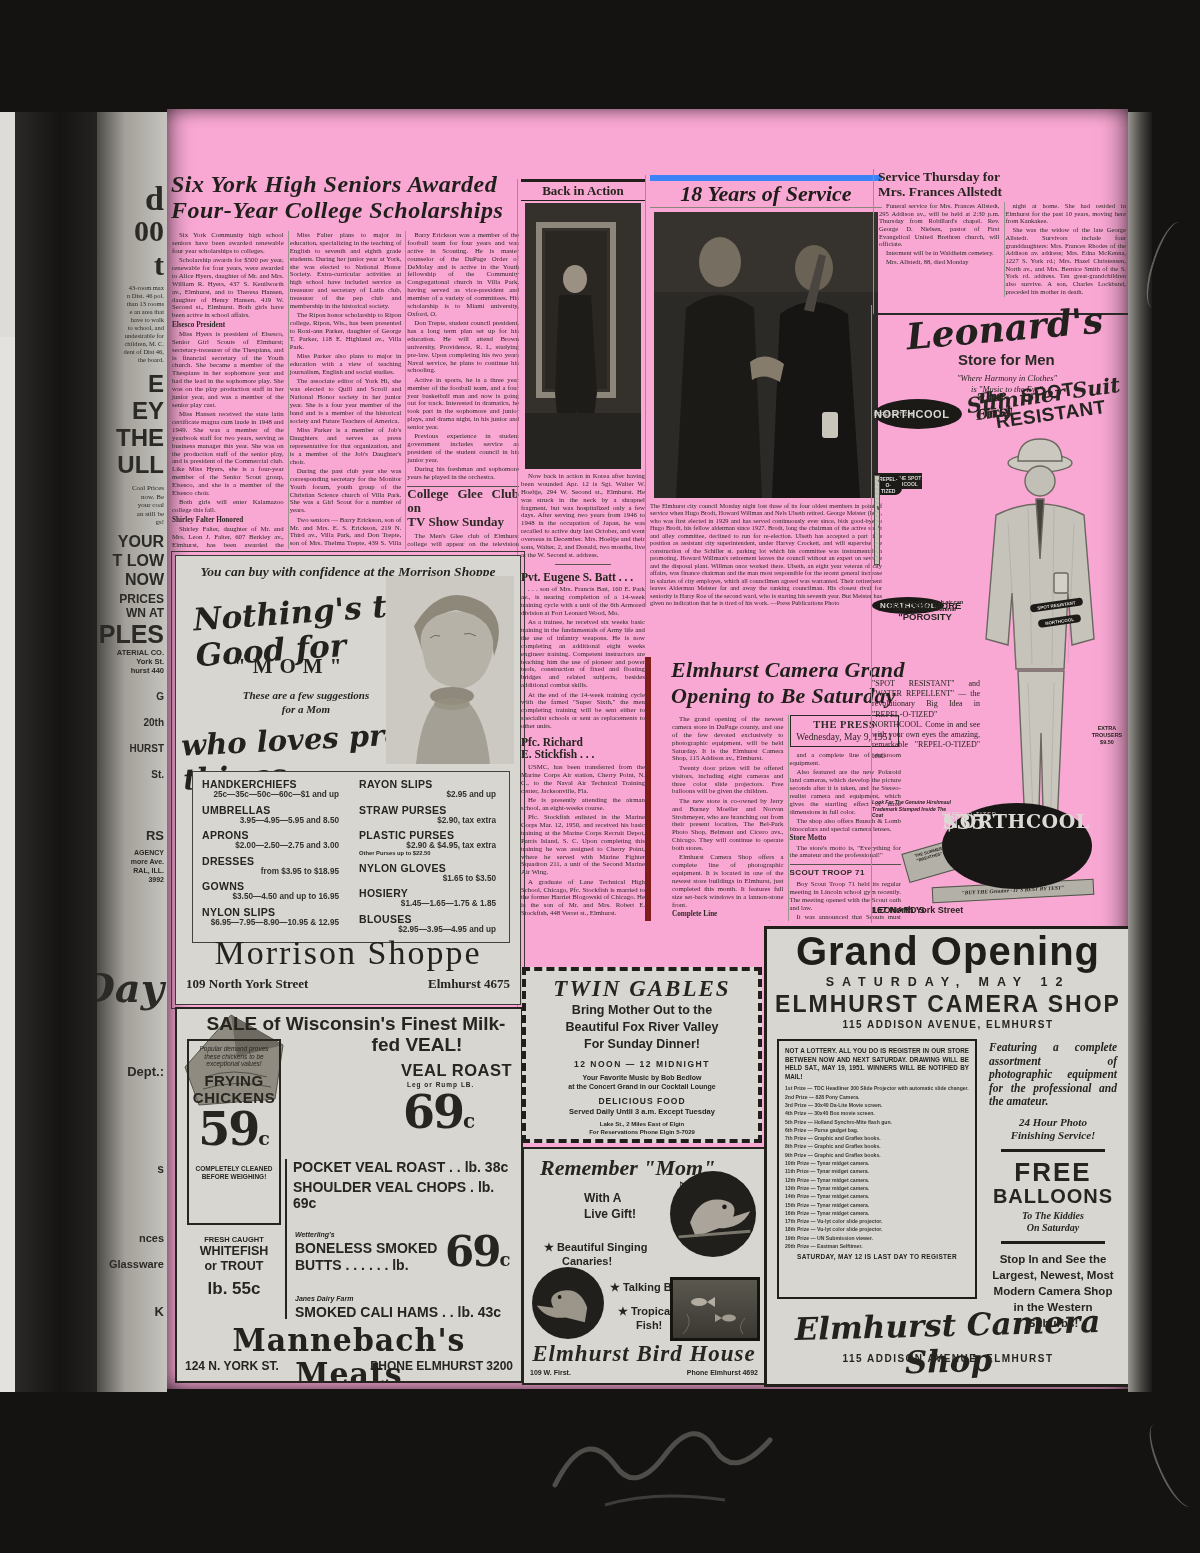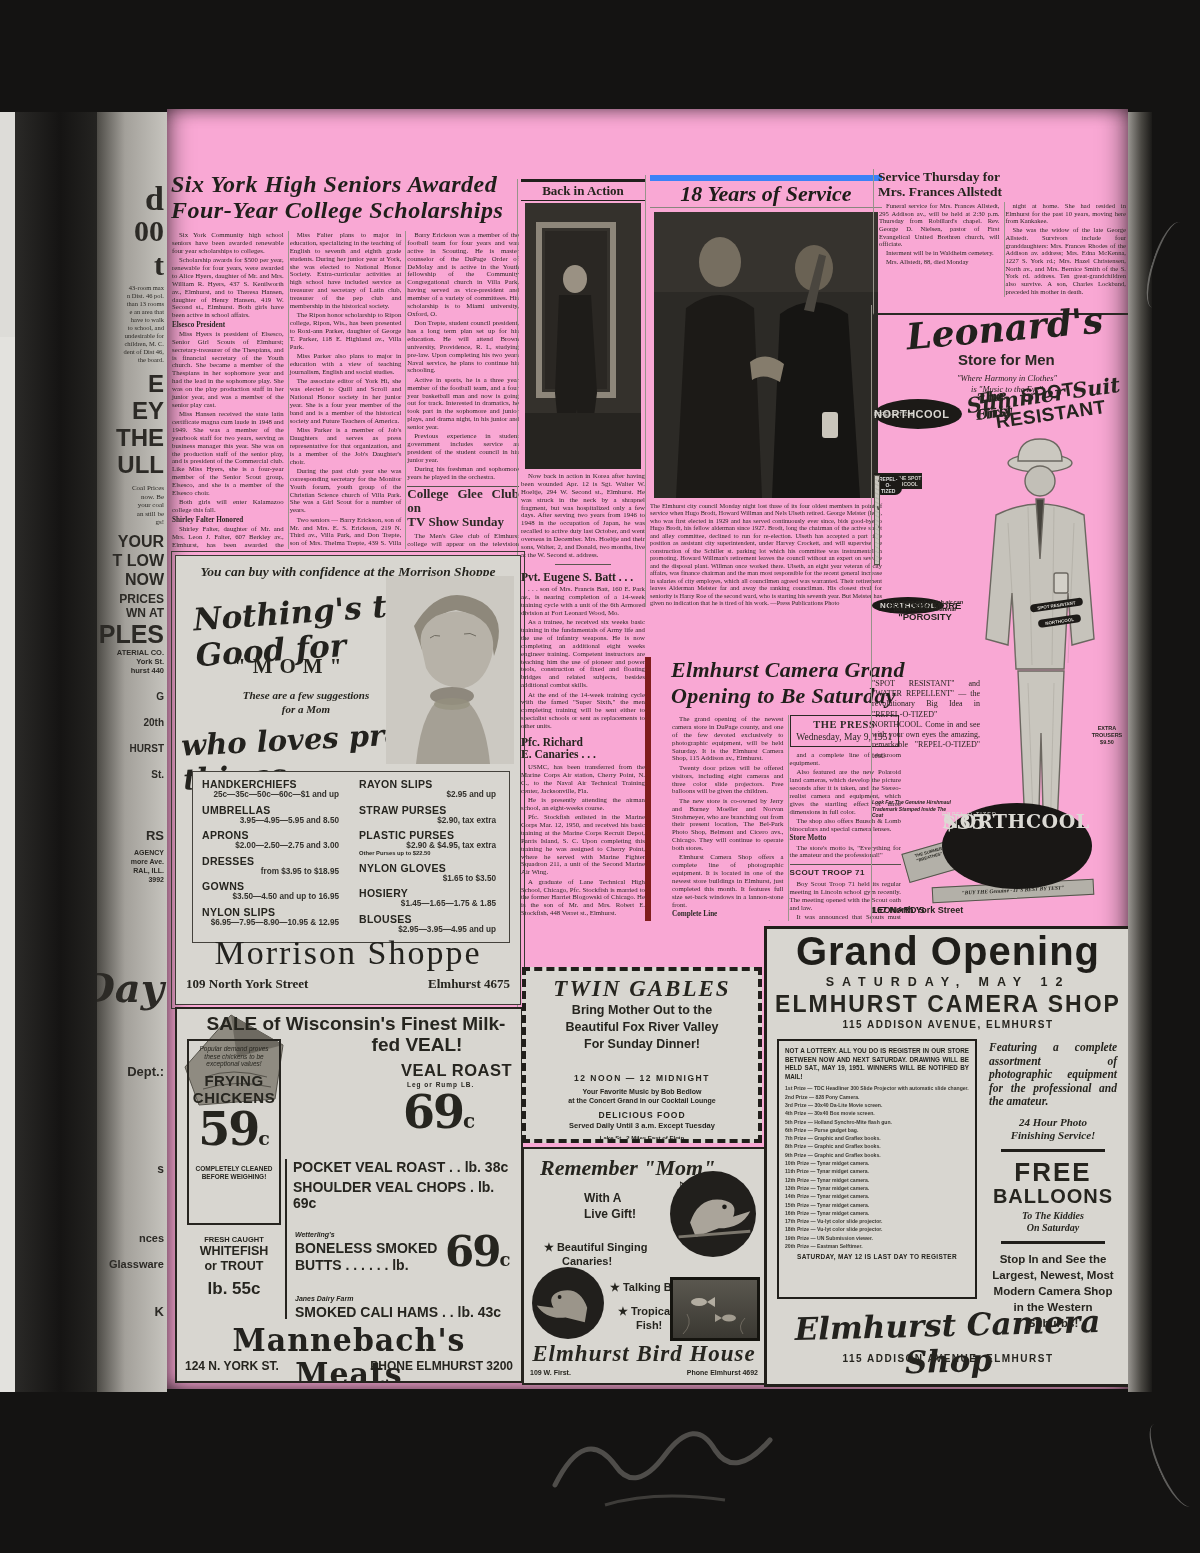--- a/index.html
+++ b/index.html
@@ -184,21 +184,21 @@
   .man-store{left:0;top:316px;width:100%;text-align:center;font:bold 30px/32px "DejaVu Serif",serif;
              letter-spacing:1px;transform:scaleY(1.08);color:#23221e;}
   .man-foot{left:0;top:350px;width:100%;display:flex;justify-content:space-between;box-sizing:border-box;
             padding:0 8px;font:bold 12px "Liberation Sans",sans-serif;}
   .man-foot span{position:static;}
   
   #twin-gables{left:355px;top:858px;width:240px;height:176px;border:4px dashed #211f1b;background:#d8d6d0;
                text-align:center;box-sizing:border-box;padding-top:5px;overflow:hidden;}
   .tg-name{font:bold italic 23px "Liberation Serif",serif;letter-spacing:2px;}
   .tg-line{font:bold 12.5px/17px "Liberation Sans",sans-serif;}
-  .tg-hours{font:bold 8.5px "Liberation Sans",sans-serif;letter-spacing:1.5px;margin-top:20px;}
+  .tg-hours{font:bold 8.5px "Liberation Sans",sans-serif;letter-spacing:1.5px;margin-top:6px;}
   .tg-music{font:bold 7px/8.5px "Liberation Sans",sans-serif;margin-top:5px;}
   .tg-food{font:bold 8.5px "Liberation Sans",sans-serif;letter-spacing:1px;margin-top:5px;}
   .tg-served{font:bold 7.5px "Liberation Sans",sans-serif;margin-top:1px;}
   .tg-loc{font:bold 6px/7.5px "Liberation Sans",sans-serif;margin-top:5px;}
   
   #bird-house{left:355px;top:1038px;width:240px;height:234px;border:2px solid #26241f;background:#d8d6d0;overflow:hidden;}
   #bird-house > div{position:absolute;}
   .bh-h{left:16px;top:6px;font:bold italic 22px "Liberation Serif",serif;}
   .bh-s1{left:60px;top:42px;font:bold 12px "Liberation Sans",sans-serif;}
   .bh-s2{left:60px;top:58px;font:bold 12px "Liberation Sans",sans-serif;}
@@ -367,21 +367,21 @@
         <p>Now back in action in Korea after having been wounded Apr. 12 is Sgt. Walter W. Hoeltje, 294 W. Second st., Elmhurst. He was struck in the neck by a shrapnel fragment, but was hospitalized only a few days. After serving two years from 1946 to 1948 in the occupation of Japan, he was recalled to active duty last October, and went overseas in December. Mrs. Hoeltje and their sons, Walter, 2, and Donald, two months, live at the W. Second st. address.</p>
       </div>
     <div class="mini-rule"></div>
     <div class="army-h">Pvt. Eugene S. Batt . . .</div>
     <div class="bt">
         <p>. . . son of Mrs. Francis Batt, 160 E. Park av., is nearing completion of a 14-week training cycle with a unit of the 6th Armored division at Fort Leonard Wood, Mo.</p>
         <p>As a trainee, he received six weeks basic training in the fundamentals of Army life and the use of infantry weapons. He is now completing an additional eight weeks engineer training. Competent instructors are teaching him the use of pioneer and power tools, construction of fixed and floating bridges and related subjects, besides additional combat skills.</p>
         <p>At the end of the 14-week training cycle with the famed "Super Sixth," the men completing training will be sent either to specialist schools or sent as replacements to other units.</p>
       </div>
     <div class="army-h">Pfc. Richard
-E. Canaries . . .</div>
+E. Stickfish . . .</div>
     <div class="bt">
         <p>USMC, has been transferred from the Marine Corps Air station, Cherry Point, N. C., to the Naval Air Technical Training center, Jacksonville, Fla.</p>
         <p>He is presently attending the airman school, an eight-weeks course.</p>
         <p>Pfc. Stockfish enlisted in the Marine Corps Mar. 12, 1950, and received his basic training at the Marine Corps Recruit Depot, Parris Island, S. C. Upon completing this training he was assigned to Cherry Point, where he served with Marine Fighter Squadron 211, a unit of the Second Marine Air Wing.</p>
         <p>A graduate of Lane Technical High School, Chicago, Pfc. Stockfish is married to the former Harriet Blogowski of Chicago. He is the son of Mr. and Mrs. Robert E. Stockfish, 448 Verret st., Elmhurst.</p>
       </div>
   </div>
 
   <div id="service-photo">
     <div class="syt">18 Years of Service</div>

